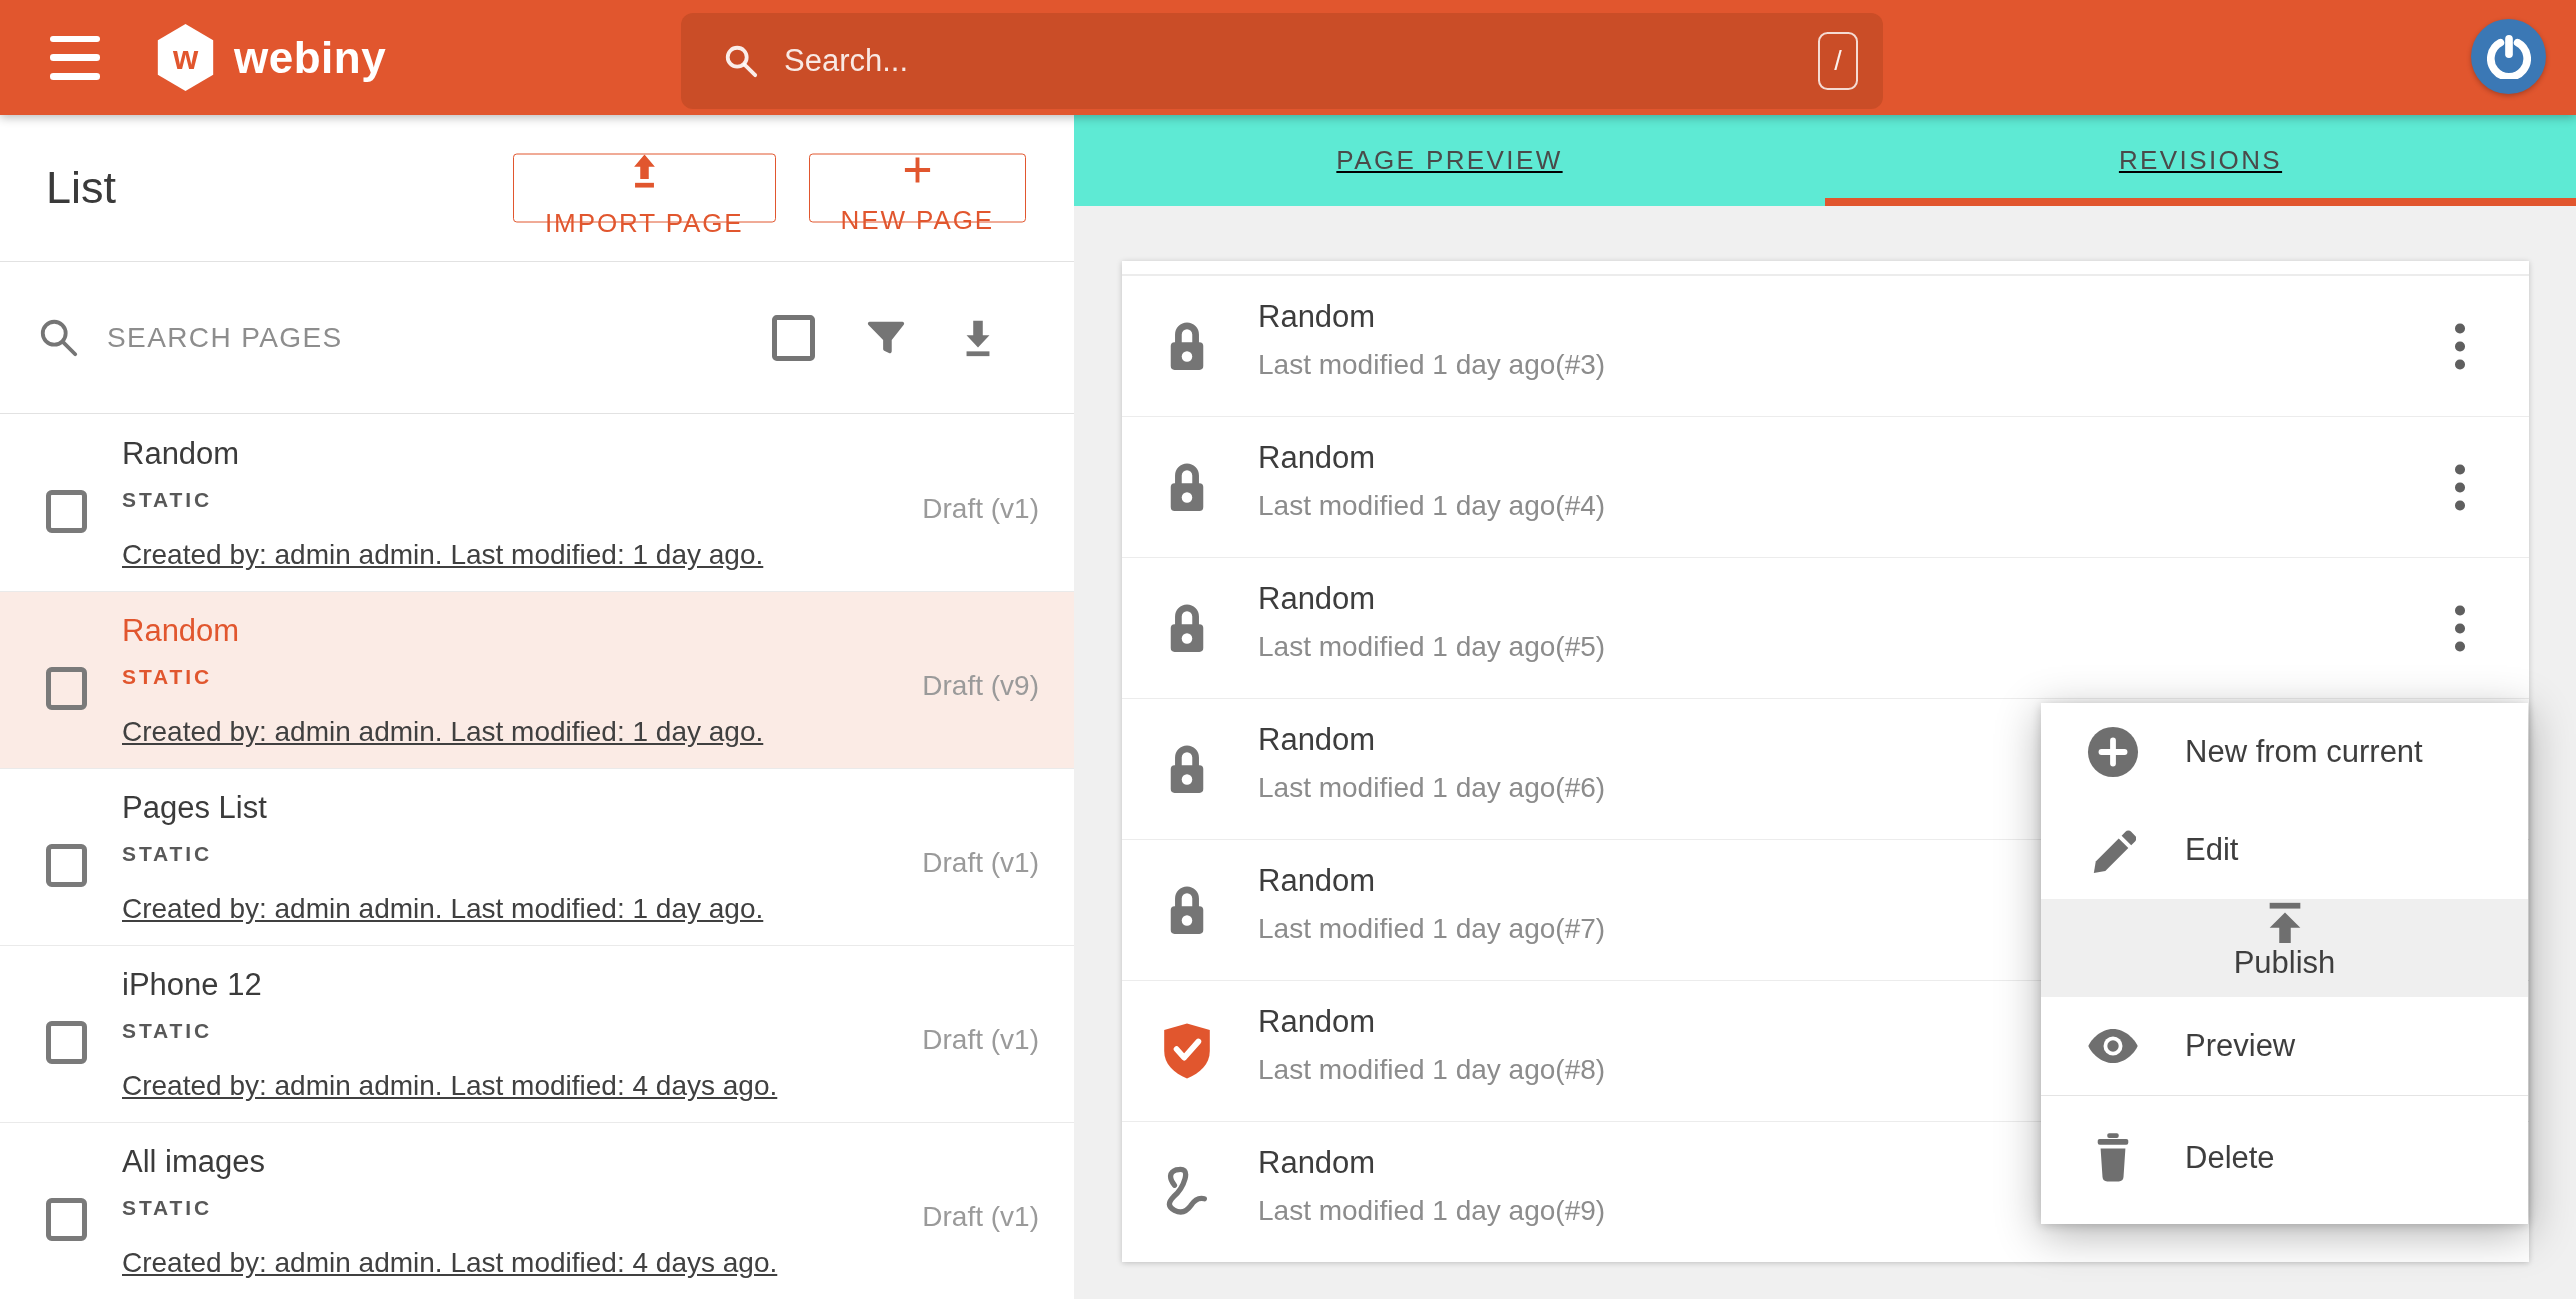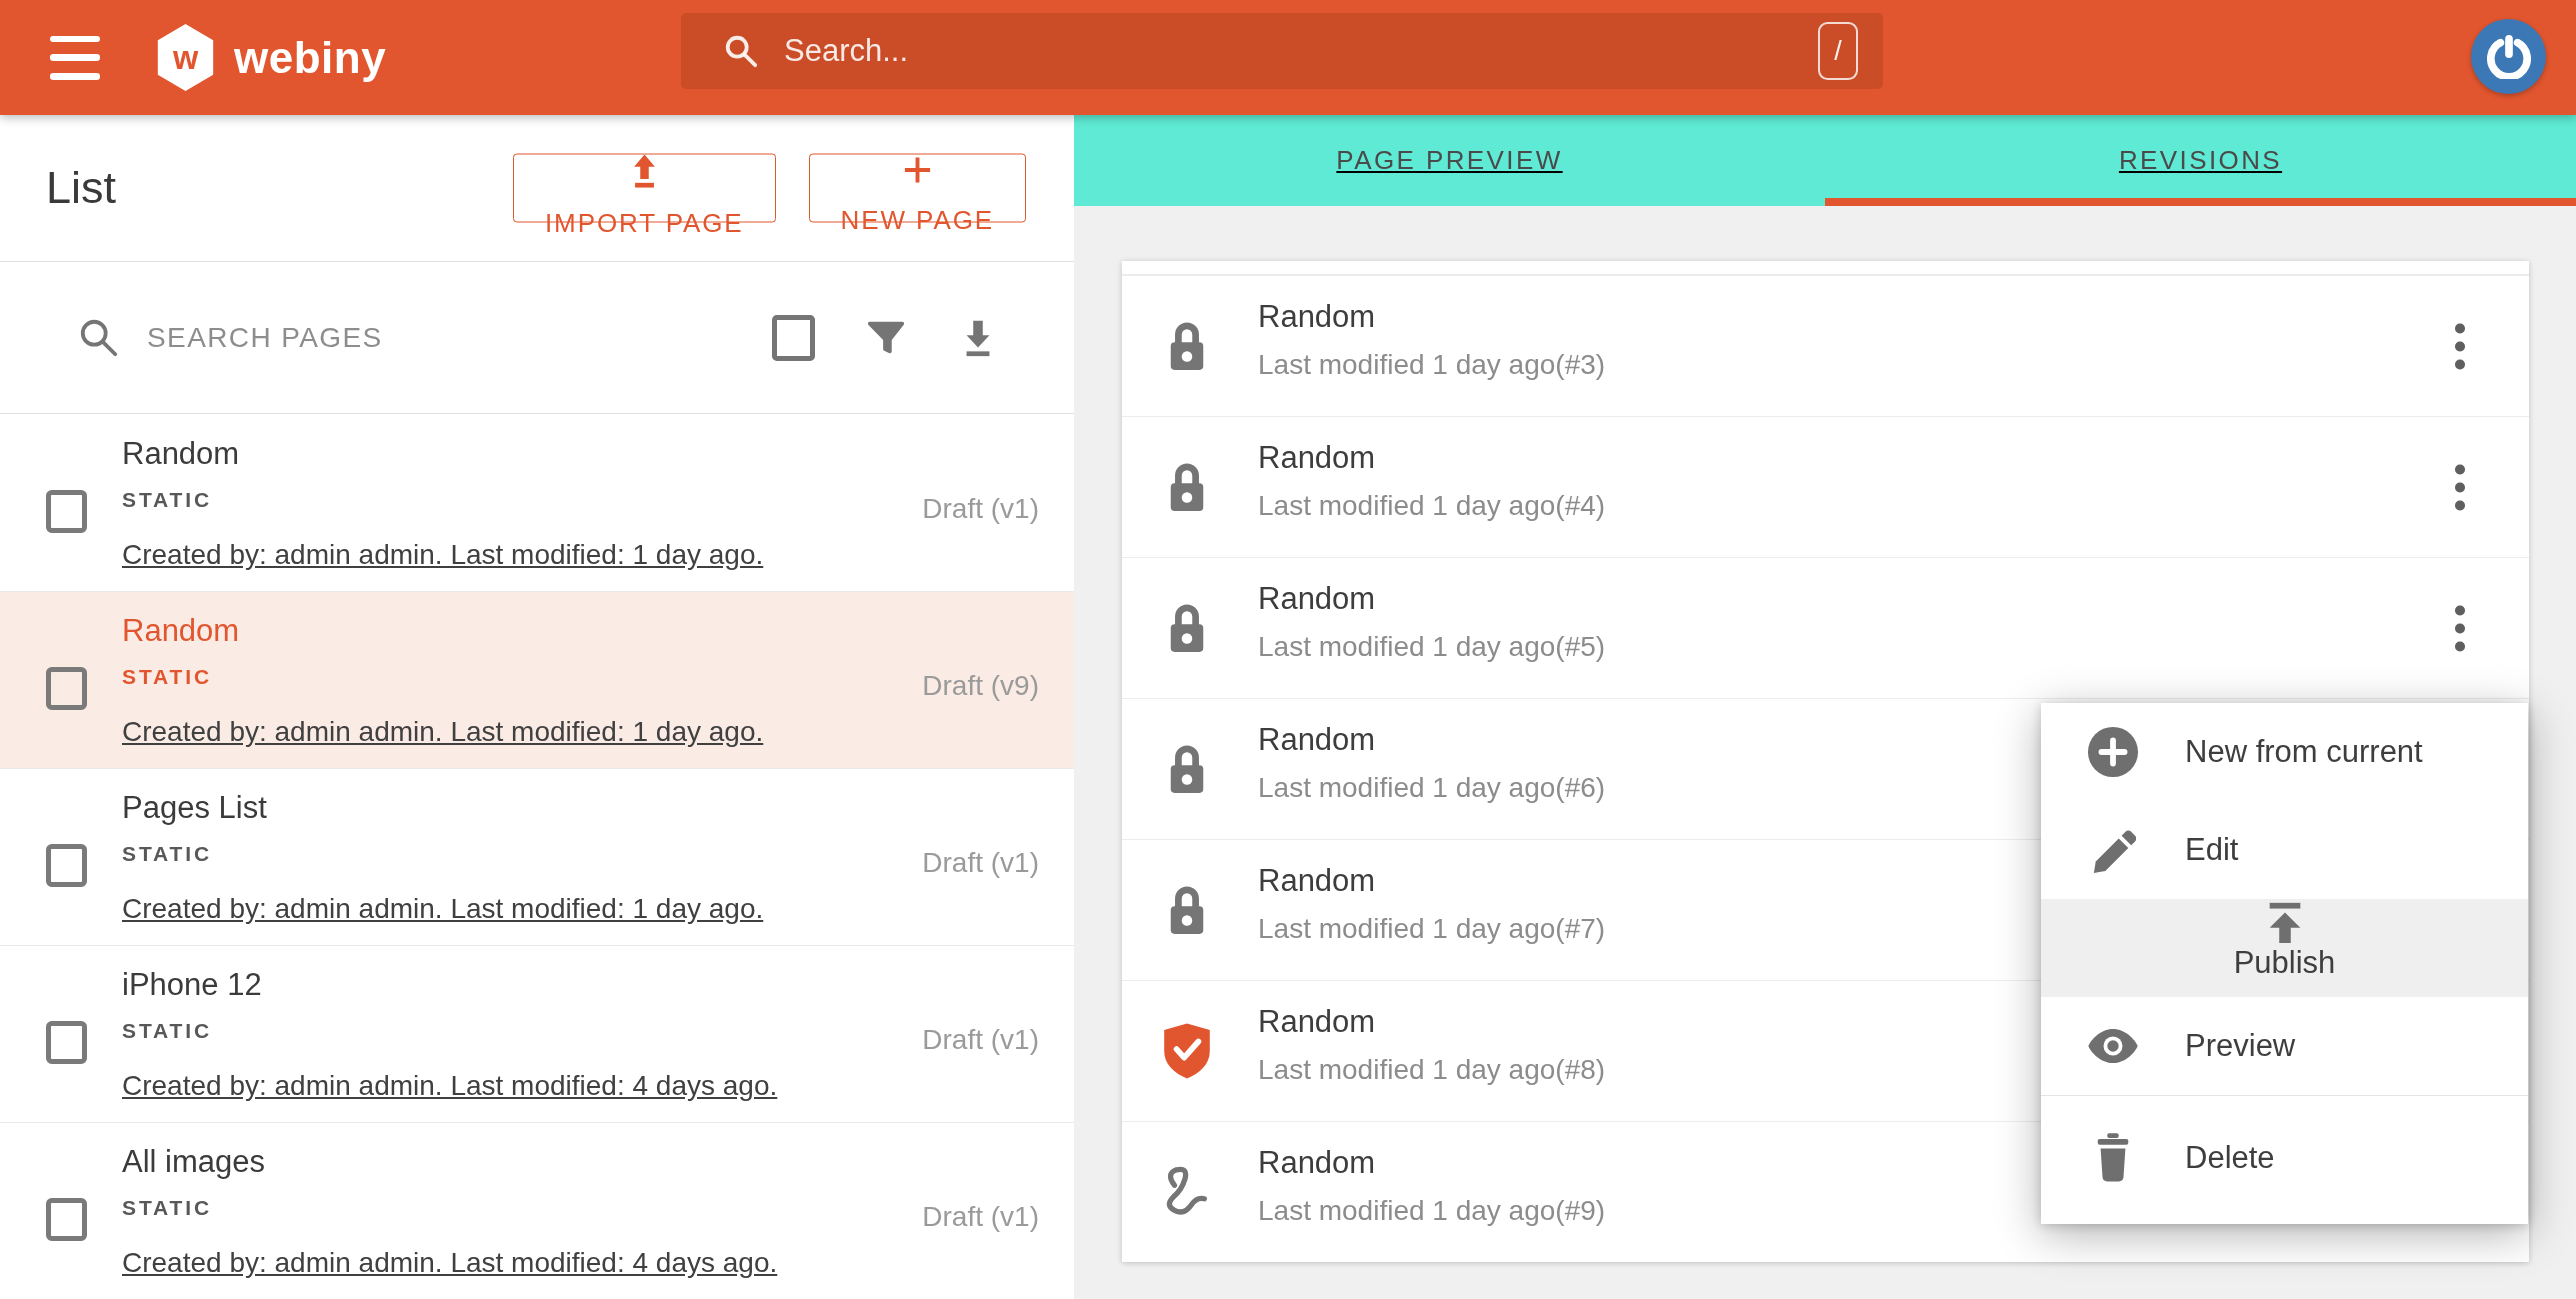--- a/index.html
+++ b/index.html
@@ -10,42 +10,42 @@
     -webkit-font-smoothing:antialiased;
   }
   
   .appbar{position:absolute;left:0;top:0;width:2576px;height:115px;background:var(--appbar);
     box-shadow:0 2.9px 9.6px rgba(0,0,0,0.28);z-index:30;display:flex;align-items:center;}
   .hamburger{margin-left:50px;width:50px;height:44px;display:flex;flex-direction:column;justify-content:space-between;cursor:pointer;}
   .hamburger span{display:block;height:6.7px;border-radius:3.3px;background:#fff;}
   .brand{display:flex;align-items:center;margin-left:54px;}
   .hexagon{width:63px;height:69px;position:relative;}
   .brand-word{color:#fff;font-size:44px;font-weight:bold;letter-spacing:0.5px;margin-left:17px;line-height:1;}
-  .appbar-search{position:absolute;left:681px;top:13.4px;width:1202px;height:76px;border-radius:5px;
+  .appbar-search{position:absolute;left:681px;top:13.4px;width:1202px;height:96px;border-radius:12px;
     background:var(--appbar-search);display:flex;align-items:center;}
   .appbar-search .mag{margin-left:42px;flex:0 0 auto;}
   .appbar-search input{flex:1;margin-left:23px;background:transparent;border:none;outline:none;
     font-family:inherit;font-size:31px;color:#fff;}
   .appbar-search input::placeholder{color:rgba(255,255,255,0.88);}
   .hotkey{flex:0 0 auto;margin-right:25px;width:36px;height:54px;border:2.9px solid rgba(255,255,255,0.8);
     border-radius:9.6px;display:flex;align-items:center;justify-content:center;
     color:rgba(255,255,255,0.92);font-size:27px;}
   .avatar{position:absolute;left:2471px;top:19px;width:75px;height:75px;border-radius:50%;
     background:var(--avatar);display:flex;align-items:center;justify-content:center;cursor:pointer;
     box-shadow:0 1.9px 4.8px rgba(0,0,0,0.25);}
   
   .left-panel{position:absolute;left:0;top:115px;width:1074px;height:1185px;background:#fff;}
   .left-header{position:relative;height:146px;border-bottom:1.9px solid #e2e2e2;}
   .page-title{position:absolute;left:46px;top:50%;transform:translateY(-50%);
     font-size:45px;color:#3a3a3a;}
   .header-buttons{position:absolute;right:48px;top:50%;transform:translateY(-50%);display:flex;gap:33px;}
   .btn-outline{display:flex;align-items:center;gap:19px;height:69px;padding:0 31px;background:#fff;
     border:1.9px solid var(--accent);border-radius:3.8px;color:var(--accent);
     font-size:26px;letter-spacing:1.9px;font-weight:500;cursor:pointer;flex-direction:column;}
-  .left-search{position:relative;height:151px;border-bottom:1.9px solid #e2e2e2;display:flex;align-items:center;padding-left:40px;}
+  .left-search{position:relative;height:151px;border-bottom:1.9px solid #e2e2e2;display:flex;align-items:center;}
   .left-search .mag{margin-left:38px;flex:0 0 auto;}
   .left-search input{margin-left:25px;width:536px;background:transparent;border:none;outline:none;
     font-family:inherit;font-size:28px;letter-spacing:1.4px;color:#555;}
   .left-search input::placeholder{color:#8d8d8d;}
   .left-tools{position:absolute;right:75px;top:50%;transform:translateY(-50%);display:flex;align-items:center;gap:50px;}
   .selbox{width:33px;height:36px;border:5.7px solid #757575;border-radius:4.8px;cursor:pointer;}
   .pages-list{position:absolute;left:0;top:300px;width:1074px;bottom:0;overflow:hidden;}
   .page-row{position:relative;height:176px;border-bottom:1.9px solid #eaeaea;cursor:pointer;background:#fff;}
   .page-row.selected{background:var(--selected-bg);}
   .page-row .cbx{position:absolute;left:46px;top:75px;width:31px;height:33px;border:5.7px solid #7a7a7a;border-radius:5.7px;background:transparent;cursor:pointer;}

